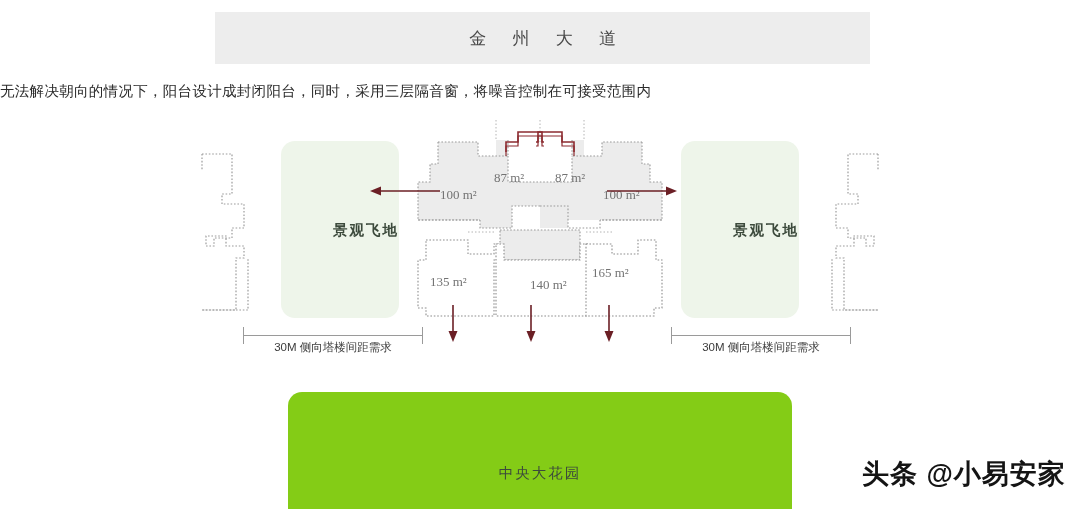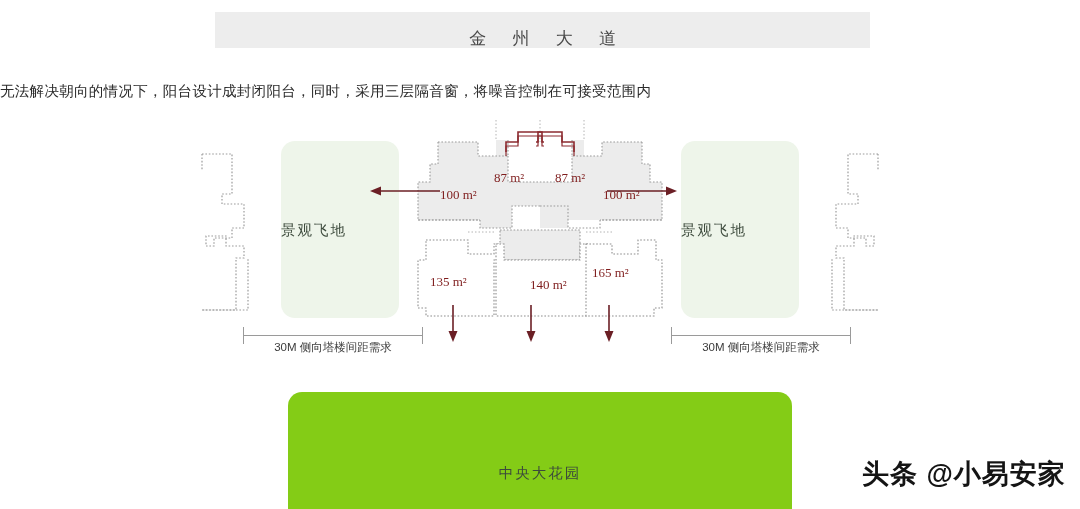--- a/index.html
+++ b/index.html
@@ -6,21 +6,21 @@
   body{
     width:1080px;height:509px;
     background:#ffffff;
     font-family:"Liberation Serif","DejaVu Serif",serif;
     position:relative;overflow:hidden;
   }
   .stage{position:absolute;left:0;top:0;width:1080px;height:509px;}
 
   
   .title-band{
-    position:absolute;left:215px;top:12px;width:655px;height:36px;
+    position:absolute;left:215px;top:12px;width:655px;height:52px;
     background:#ededed;
   }
   .title-band .txt{
     position:absolute;left:0;top:0;width:100%;height:52px;
     display:flex;align-items:center;justify-content:center;
     font-size:17px;color:#4a4a4a;letter-spacing:11px;
     text-indent:11px;
     font-family:"Liberation Serif","DejaVu Serif",serif;
   }
 
@@ -33,21 +33,21 @@
   }
 
   
   .enclave{
     position:absolute;background:#eef5ea;border-radius:14px;
   }
   .enclave.left{left:281px;top:141px;width:118px;height:177px;}
   .enclave.right{left:681px;top:141px;width:118px;height:177px;}
   .enclave .lbl{
     position:absolute;left:0;right:0;top:50%;transform:translateY(-50%);
-    text-align:left;font-size:14.5px;color:#3c4a3c;letter-spacing:2px;
+    text-align:right;font-size:14.5px;color:#3c4a3c;letter-spacing:2px;font-weight:bold;
   }
   .garden{
     position:absolute;left:288px;top:392px;width:504px;height:117px;
     background:#84cc16;border-radius:14px 14px 0 0;
   }
   .garden .lbl{
     position:absolute;left:0;right:0;top:72px;
     text-align:center;font-size:14.5px;color:#3c4a3c;letter-spacing:2px;
   }
 
@@ -79,21 +79,21 @@
   .dim .tick.a{left:0;}
   .dim .tick.b{right:0;}
   .dim .lbl{
     position:absolute;left:0;right:0;top:13px;text-align:center;
     font-size:11.5px;color:#3b3b3b;
     font-family:"Liberation Sans","DejaVu Sans",sans-serif;
   }
 
   
   .area{
-    position:absolute;font-size:13px;color:#7f1d1d;white-space:nowrap;
+    position:absolute;font-size:13px;color:#737373;white-space:nowrap;
     font-family:"Liberation Serif","DejaVu Serif",serif;
   }
 
   
   .watermark{
     position:absolute;left:862px;top:456px;
     font-size:27px;font-weight:bold;color:#141414;
     font-family:"Liberation Sans","DejaVu Sans",sans-serif;
     letter-spacing:1px;white-space:nowrap;
   }

